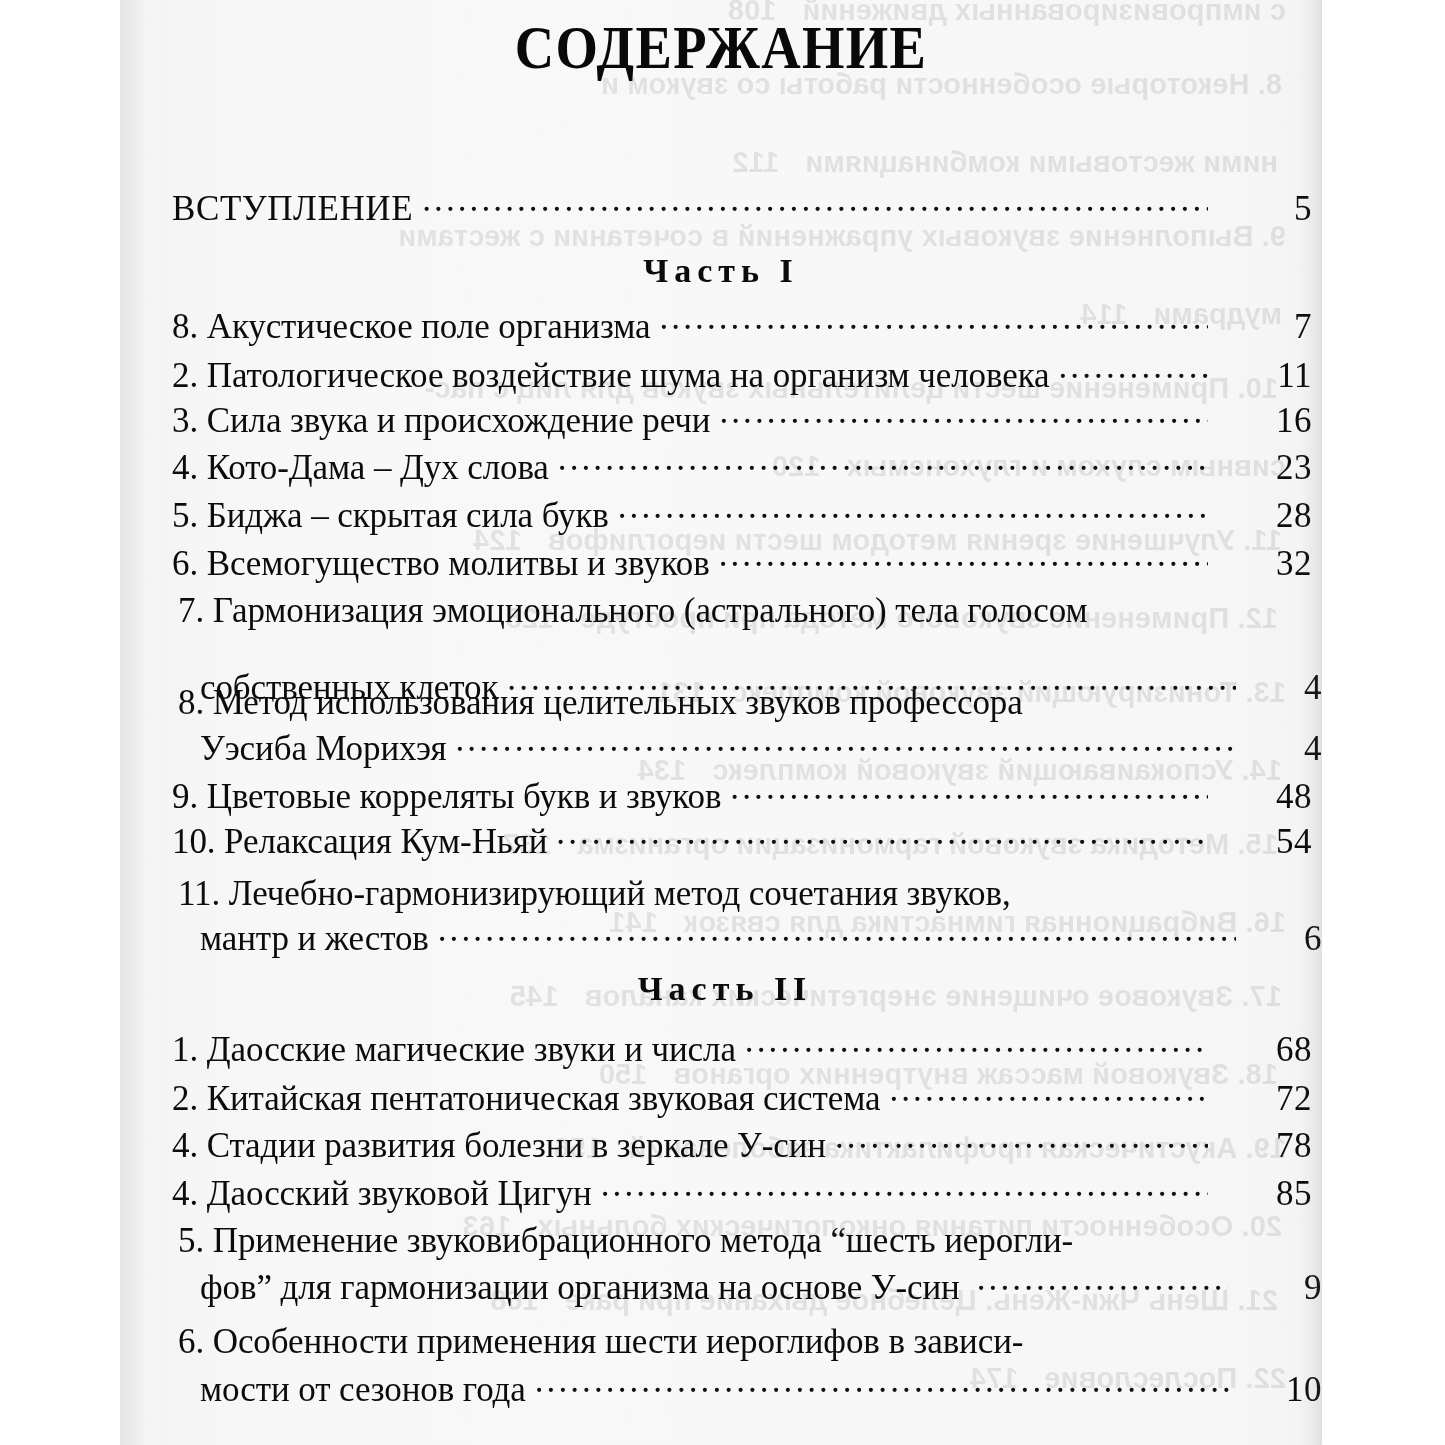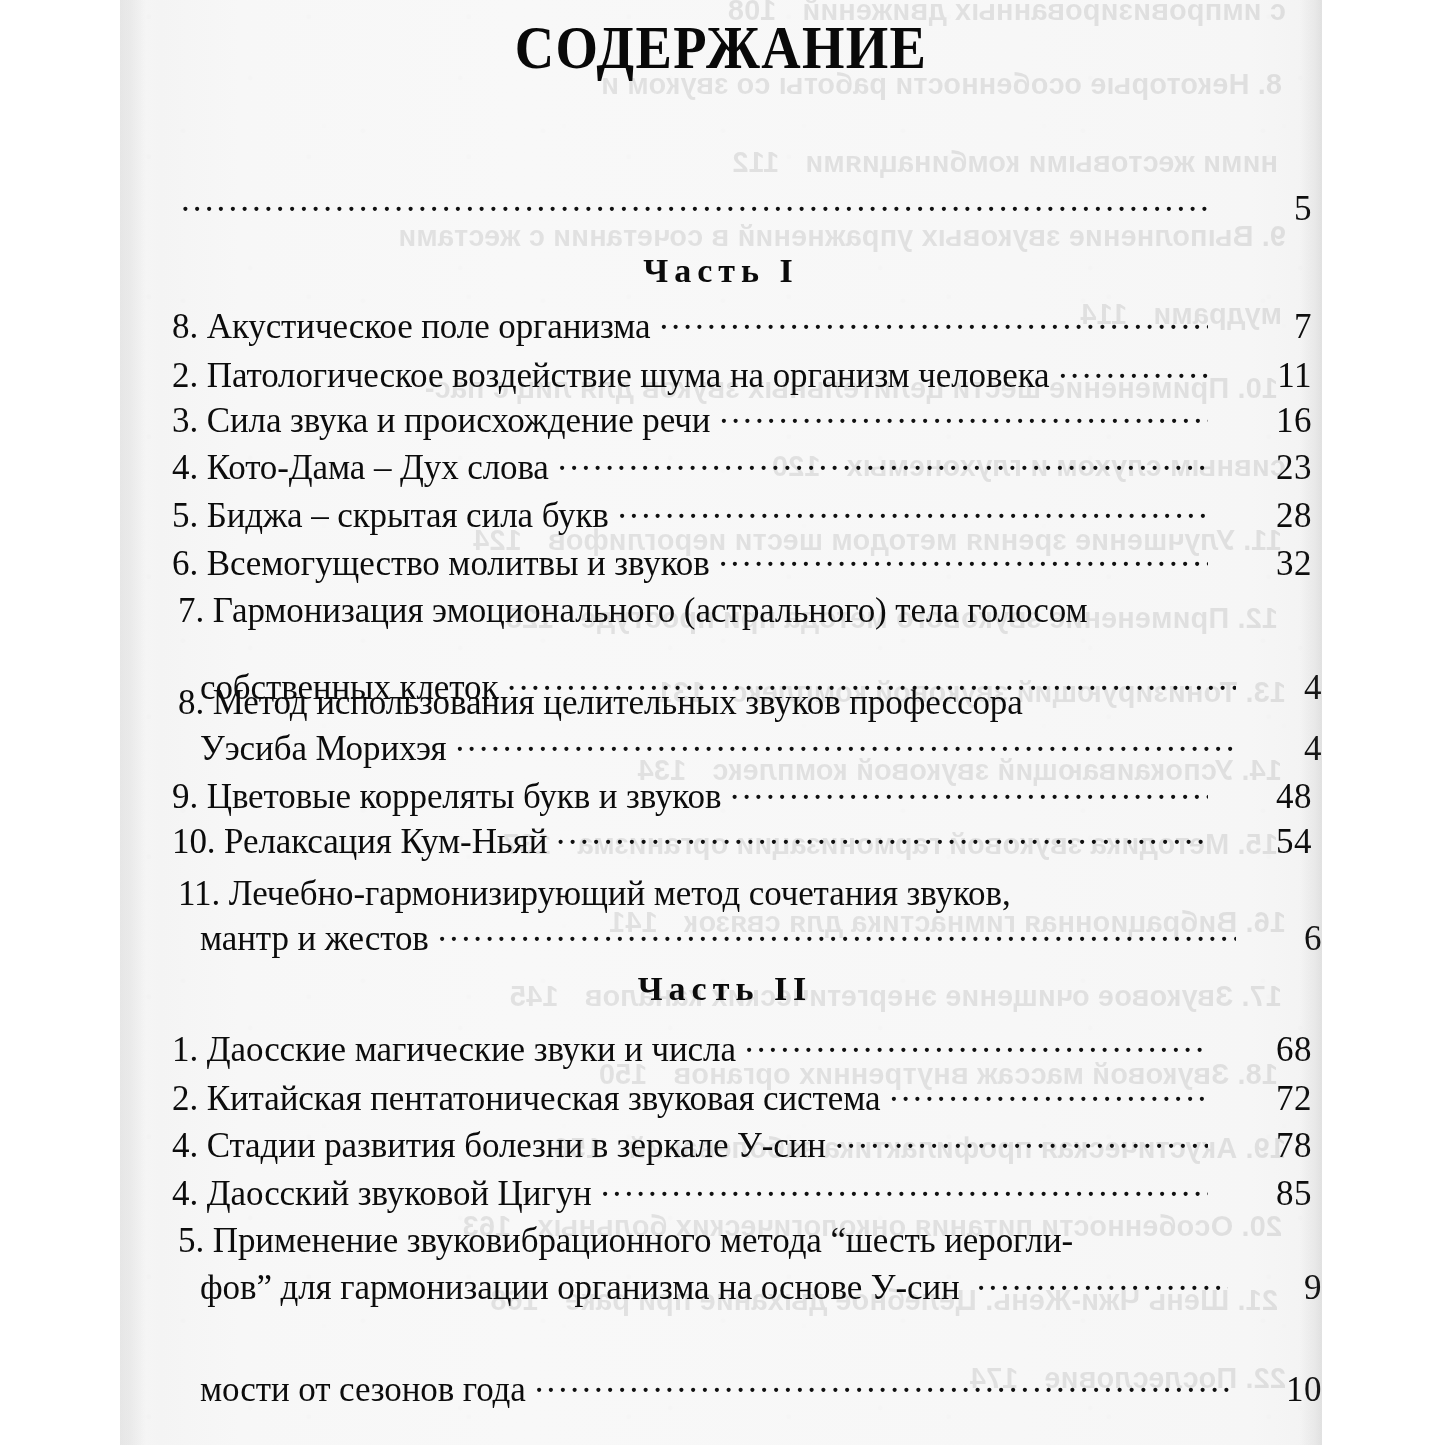--- a/index.html
+++ b/index.html
@@ -209,20 +209,21 @@
         <div class="bl" style="top: 1284px; left: 44px;"><span>21. Шень Чжи-Жень. Целебное дыхание при раке</span><span class="num">168</span></div>
         <div class="bl" style="top: 1362px; left: 36px;"><span>22. Послесловие</span><span class="num">174</span></div>
       </div>
 
     <div id="content">
 
       <div class="doc-title">СОДЕРЖАНИЕ</div>
 
       <div id="toc-body">
           <div class="entry intro" style="top: 185px;">
+            <span class="label">ВСТУПЛЕНИЕ</span>
             <span class="leader"></span>
             <span class="pageno">5</span>
           </div>
           <div class="part-heading" style="top: 252px;">Часть I</div>
           <div class="entry" style="top: 303px;">
             <span class="label">8. Акустическое поле организма</span>
             <span class="leader"></span>
             <span class="pageno">7</span>
           </div>
           <div class="entry" style="top: 352px;">
@@ -315,20 +316,21 @@
             <span class="label">5. Применение звуковибрационного метода “шесть иерогли-</span>
             <span class="leader"></span>
             <span class="pageno"></span>
           </div>
           <div class="entry cont" style="top: 1264px; gap: 8px;">
             <span class="label">фов” для гармонизации организма на основе У-син</span>
             <span class="leader"></span>
             <span class="pageno">92</span>
           </div>
           <div class="entry indent nonum" style="top: 1318px;">
+            <span class="label">6. Особенности применения шести иероглифов в зависи-</span>
             <span class="leader"></span>
             <span class="pageno"></span>
           </div>
           <div class="entry cont" style="top: 1366px;">
             <span class="label">мости от сезонов года</span>
             <span class="leader"></span>
             <span class="pageno">102</span>
           </div>
         </div>
 

